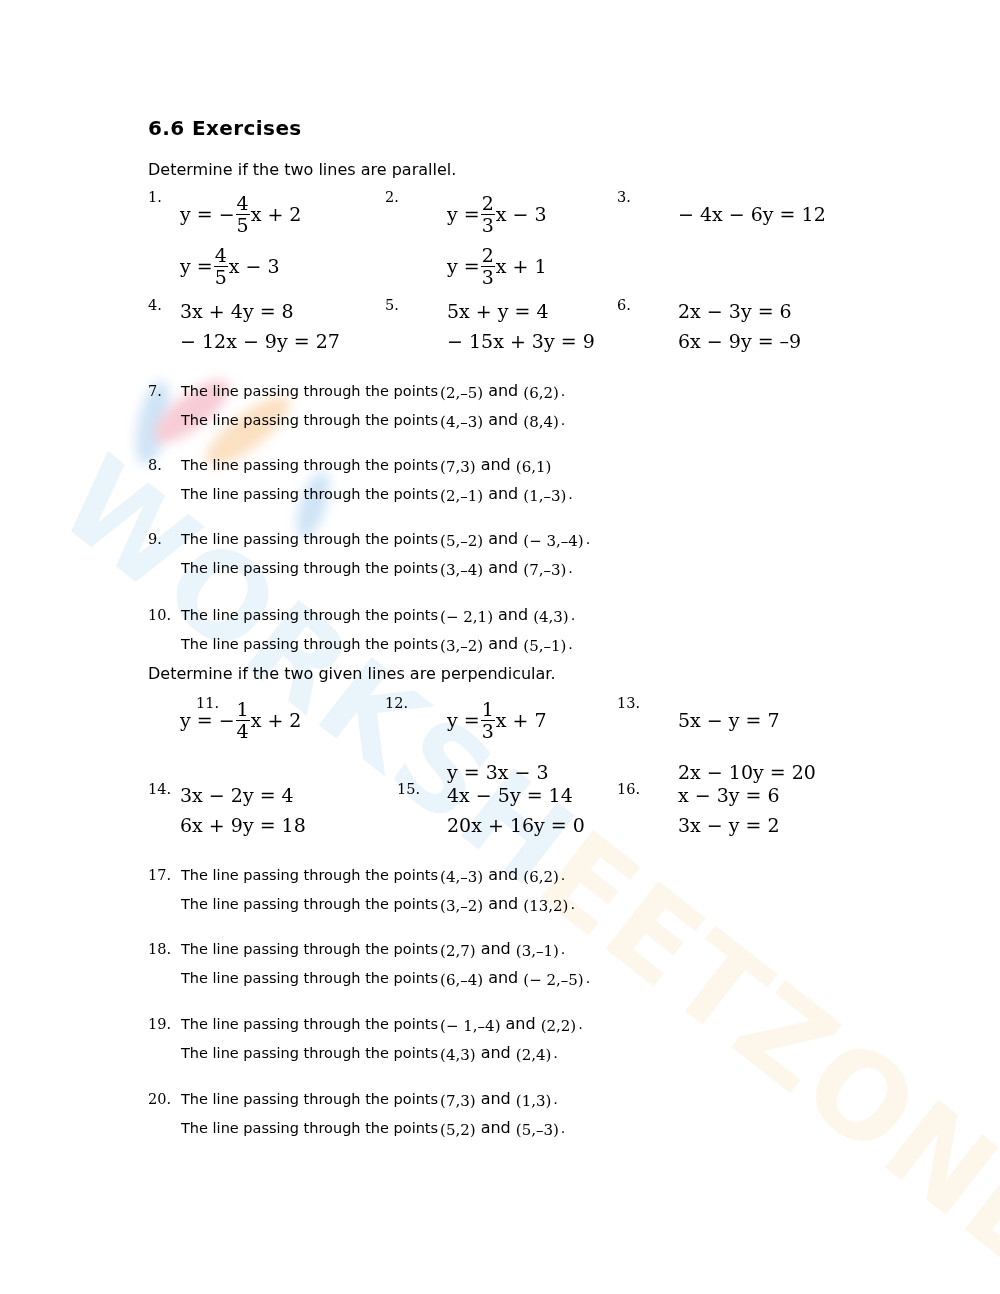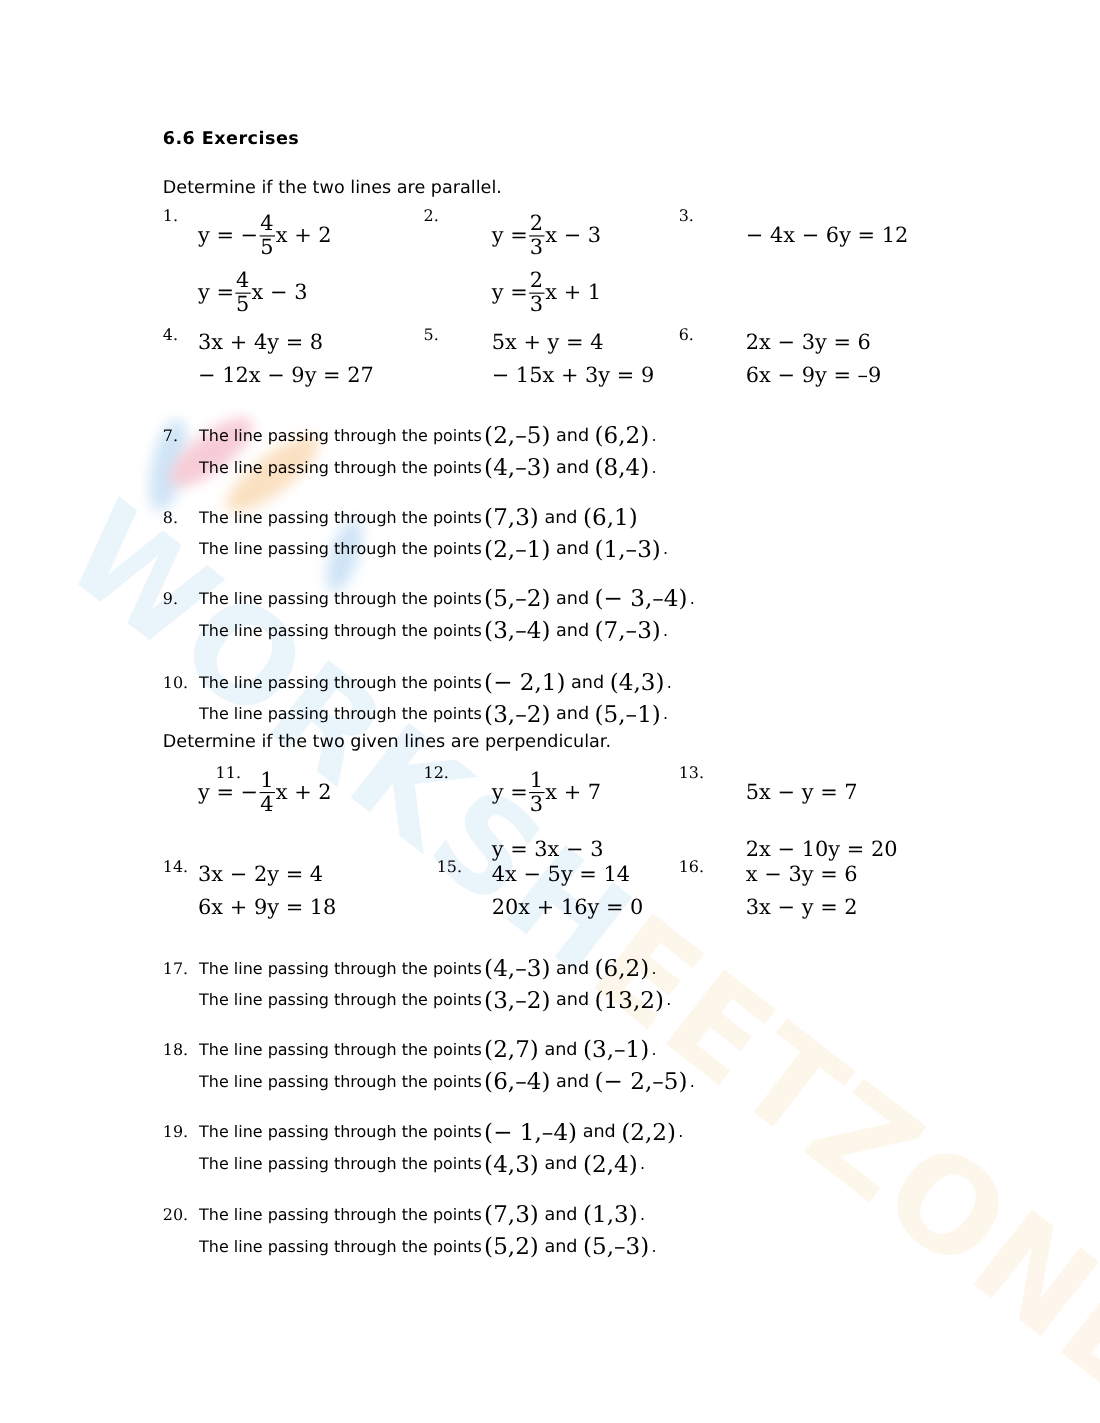--- a/index.html
+++ b/index.html
@@ -73,21 +73,21 @@
   #page {
     position: absolute;
     inset: 0;
     z-index: 1;
   }
 
   .title {
     position: absolute;
     left: 148px;
     top: 116px;
-    font-size: 16px;
+    font-size: 20px;
     font-weight: bold;
     letter-spacing: 0.4px;
   }
 
   .instruction {
     position: absolute;
     left: 148px;
     font-size: 16px;
   }
   .instruction.i1 { top: 160px; }
@@ -159,21 +159,21 @@
     font-size: 14.5px;
     width: 33px;
     flex: none;
   }
   .pt-line .ptext {
     font-family: "DejaVu Sans", sans-serif;
     font-size: 14.5px;
   }
   .pt-line .coord {
     font-family: "DejaVu Serif", serif;
-    font-size: 21px;
+    font-size: 15px;
     margin: 12px 2px;
     position: relative;
     top: 2px;
   }
   .pt-line .sep {
     font-family: "DejaVu Sans", sans-serif;
     font-size: 16px;
     margin: 0 3px;
   }
   .pt-line .dot {

